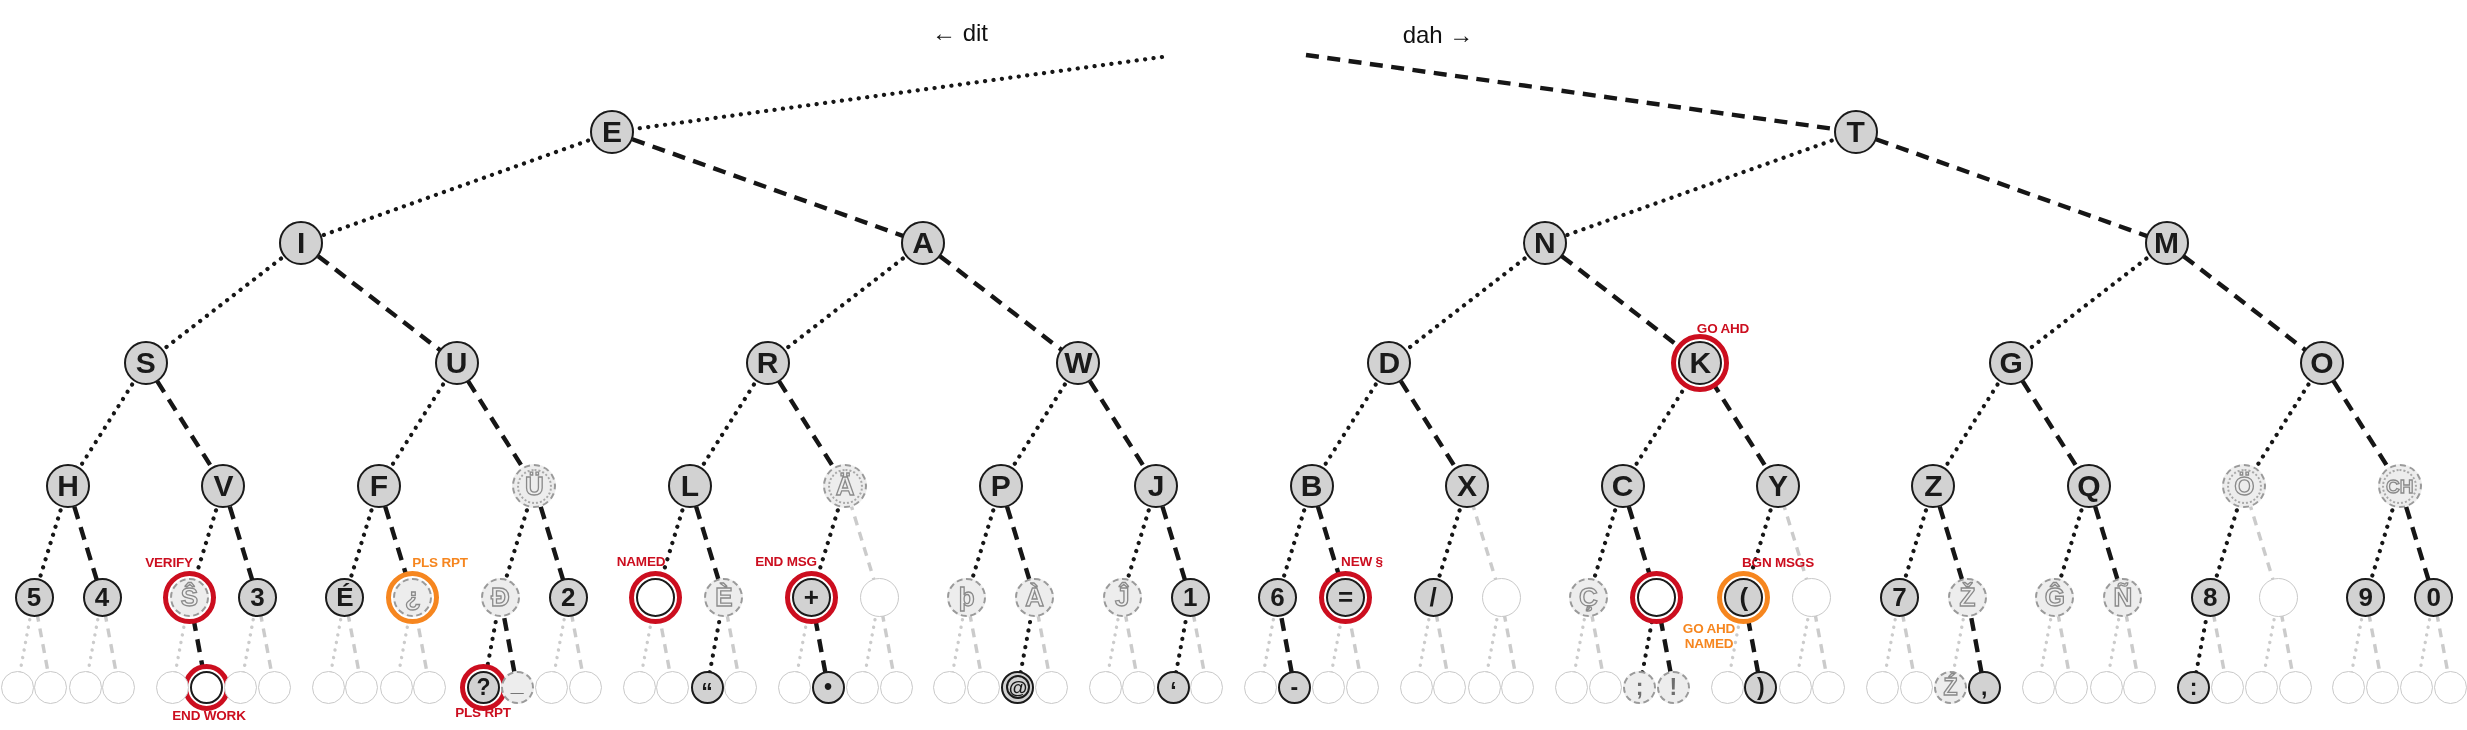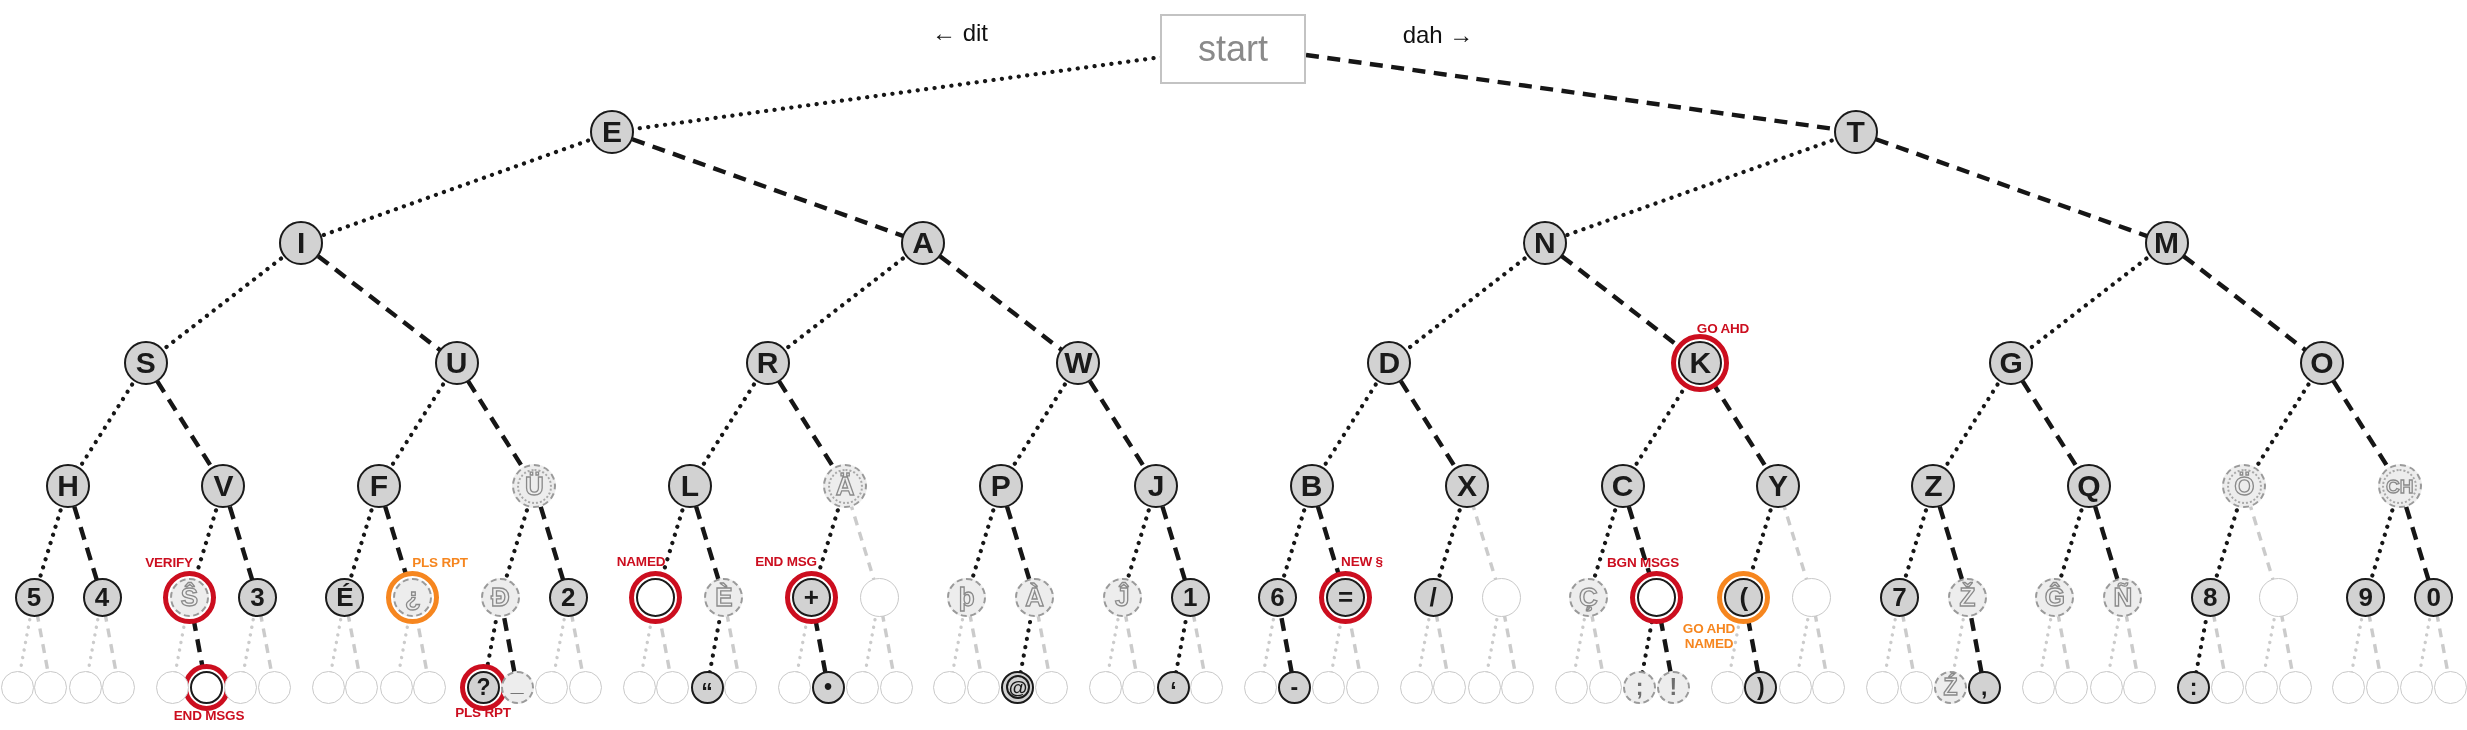--- a/index.html
+++ b/index.html
@@ -158,23 +158,20 @@
       <line x1="2122.85" y1="597" x2="2139.65" y2="687" class="e-dah-light"></line>
       <line x1="2210.2999999999997" y1="597" x2="2193.4999999999995" y2="687" class="e-dit-dark"></line>
       <line x1="2210.2999999999997" y1="597" x2="2227.1" y2="687" class="e-dah-light"></line>
       <line x1="2278.2999999999997" y1="597" x2="2261.4999999999995" y2="687" class="e-dit-light"></line>
       <line x1="2278.2999999999997" y1="597" x2="2295.1" y2="687" class="e-dah-light"></line>
       <line x1="2365.75" y1="597" x2="2348.95" y2="687" class="e-dit-light"></line>
       <line x1="2365.75" y1="597" x2="2382.55" y2="687" class="e-dah-light"></line>
       <line x1="2433.75" y1="597" x2="2416.95" y2="687" class="e-dit-light"></line>
       <line x1="2433.75" y1="597" x2="2450.55" y2="687" class="e-dah-light"></line>
     </svg>
-  <div class="start-box">
-    <span>start</span>
-  </div>
   <div class="branch-label" id="dit-label">← dit</div>
   <div class="branch-label" id="dah-label">dah →</div>
 <div class="node s-dark" style="left: 590.075px; top: 110px; width: 44px; height: 44px;">
       <span class="glyph" style="font-size: 30px;">E</span>
     </div>
     <div class="node s-dark" style="left: 1833.67px; top: 110px; width: 44px; height: 44px;">
       <span class="glyph" style="font-size: 30px;">T</span>
     </div>
     <div class="node s-dark" style="left: 279.175px; top: 221px; width: 44px; height: 44px;">
       <span class="glyph" style="font-size: 30px;">I</span>
@@ -443,23 +440,23 @@
       <span class="glyph" style="font-size: 23px;">:</span>
     </div>
     <div class="node s-empty" style="left: 2210.6px; top: 670.5px; width: 33px; height: 33px;"></div>
     <div class="node s-empty" style="left: 2245px; top: 670.5px; width: 33px; height: 33px;"></div>
     <div class="node s-empty" style="left: 2278.6px; top: 670.5px; width: 33px; height: 33px;"></div>
     <div class="node s-empty" style="left: 2332.45px; top: 670.5px; width: 33px; height: 33px;"></div>
     <div class="node s-empty" style="left: 2366.05px; top: 670.5px; width: 33px; height: 33px;"></div>
     <div class="node s-empty" style="left: 2400.45px; top: 670.5px; width: 33px; height: 33px;"></div>
     <div class="node s-empty" style="left: 2434.05px; top: 670.5px; width: 33px; height: 33px;"></div>
     <div class="note n-red" style="left: 169px; top: 563px;">VERIFY</div>
-    <div class="note n-red" style="left: 209px; top: 716px;">END MSGS</div>
+    <div class="note n-red" style="left: 209px; top: 716px;">END WORK</div>
     <div class="note n-orange" style="left: 440px; top: 563px;">PLS RPT</div>
     <div class="note n-red" style="left: 483px; top: 713px;">PLS RPT</div>
     <div class="note n-red" style="left: 641px; top: 562px;">NAMED</div>
     <div class="note n-red" style="left: 786px; top: 562px;">END MSG</div>
     <div class="note n-red" style="left: 1362px; top: 562px;">NEW §</div>
     <div class="note n-red" style="left: 1723px; top: 329px;">GO AHD</div>
-    <div class="note n-red" style="left: 1643px; top: 563px;">BGN MSGS</div>
+    <div class="note n-red" style="left: 1778px; top: 563px;">BGN MSGS</div>
     <div class="note n-orange" style="left: 1709px; top: 637px;">GO AHD
 NAMED</div>
   </div>
 
 </body></html>

